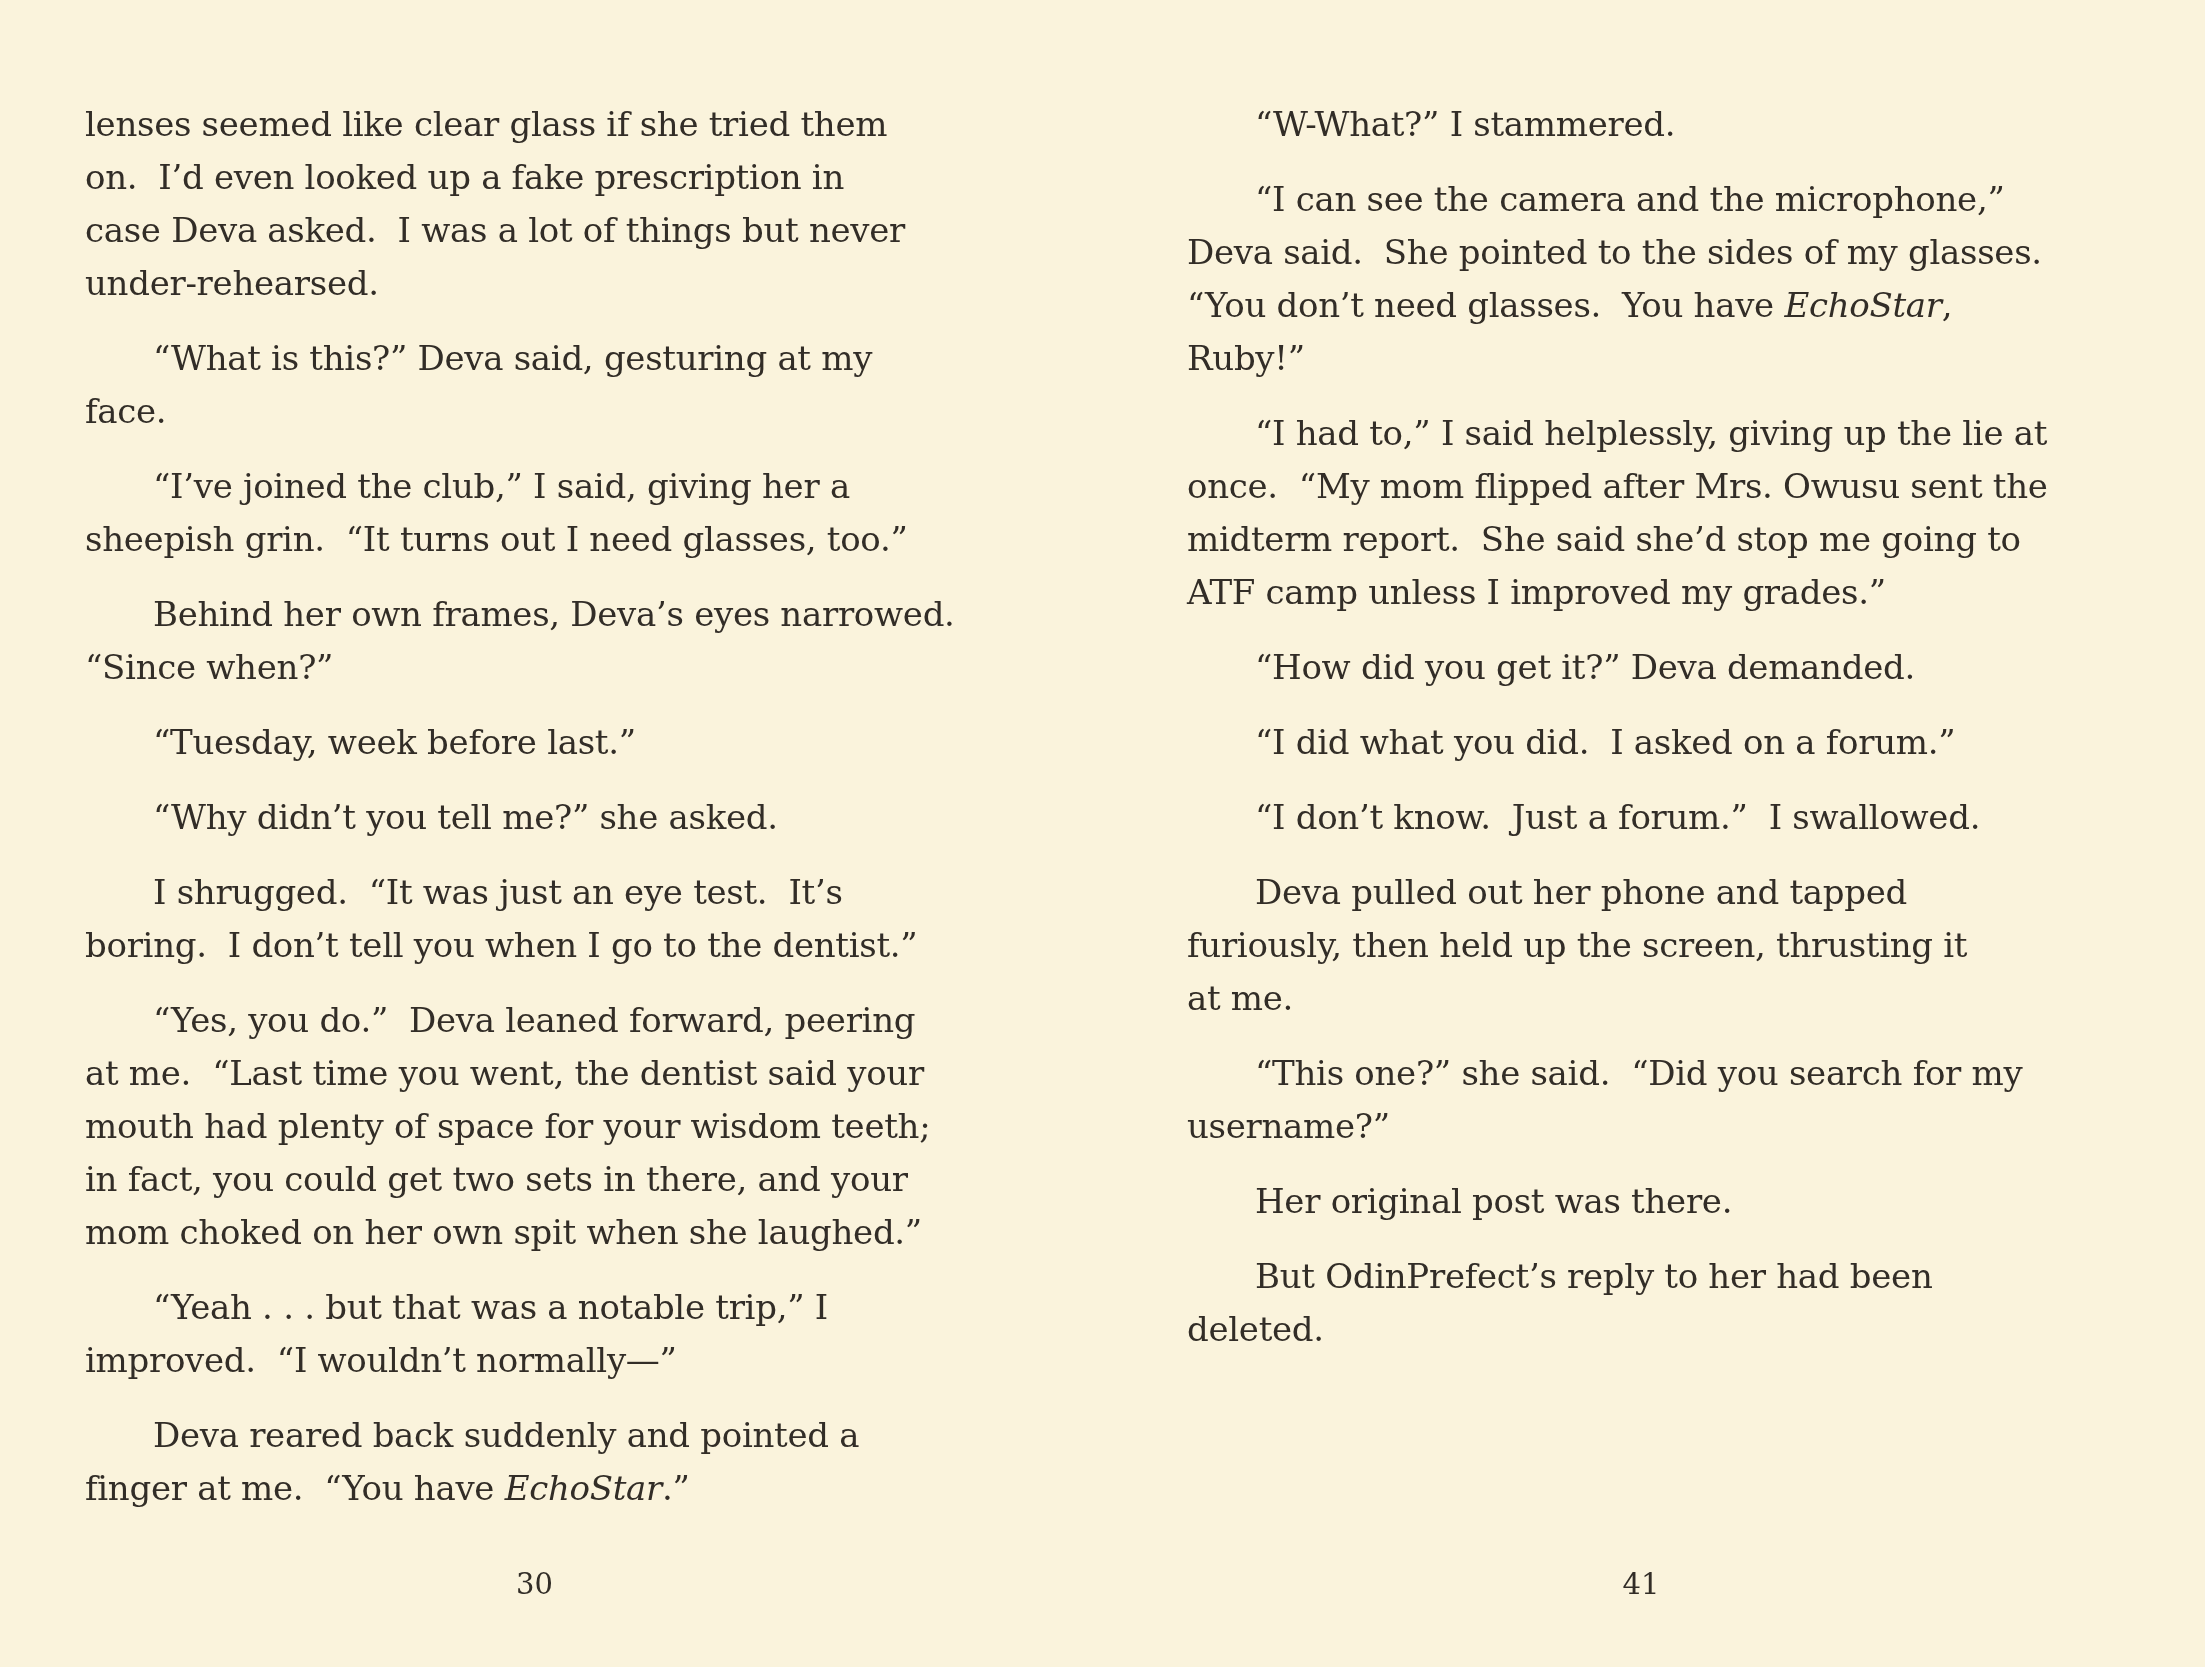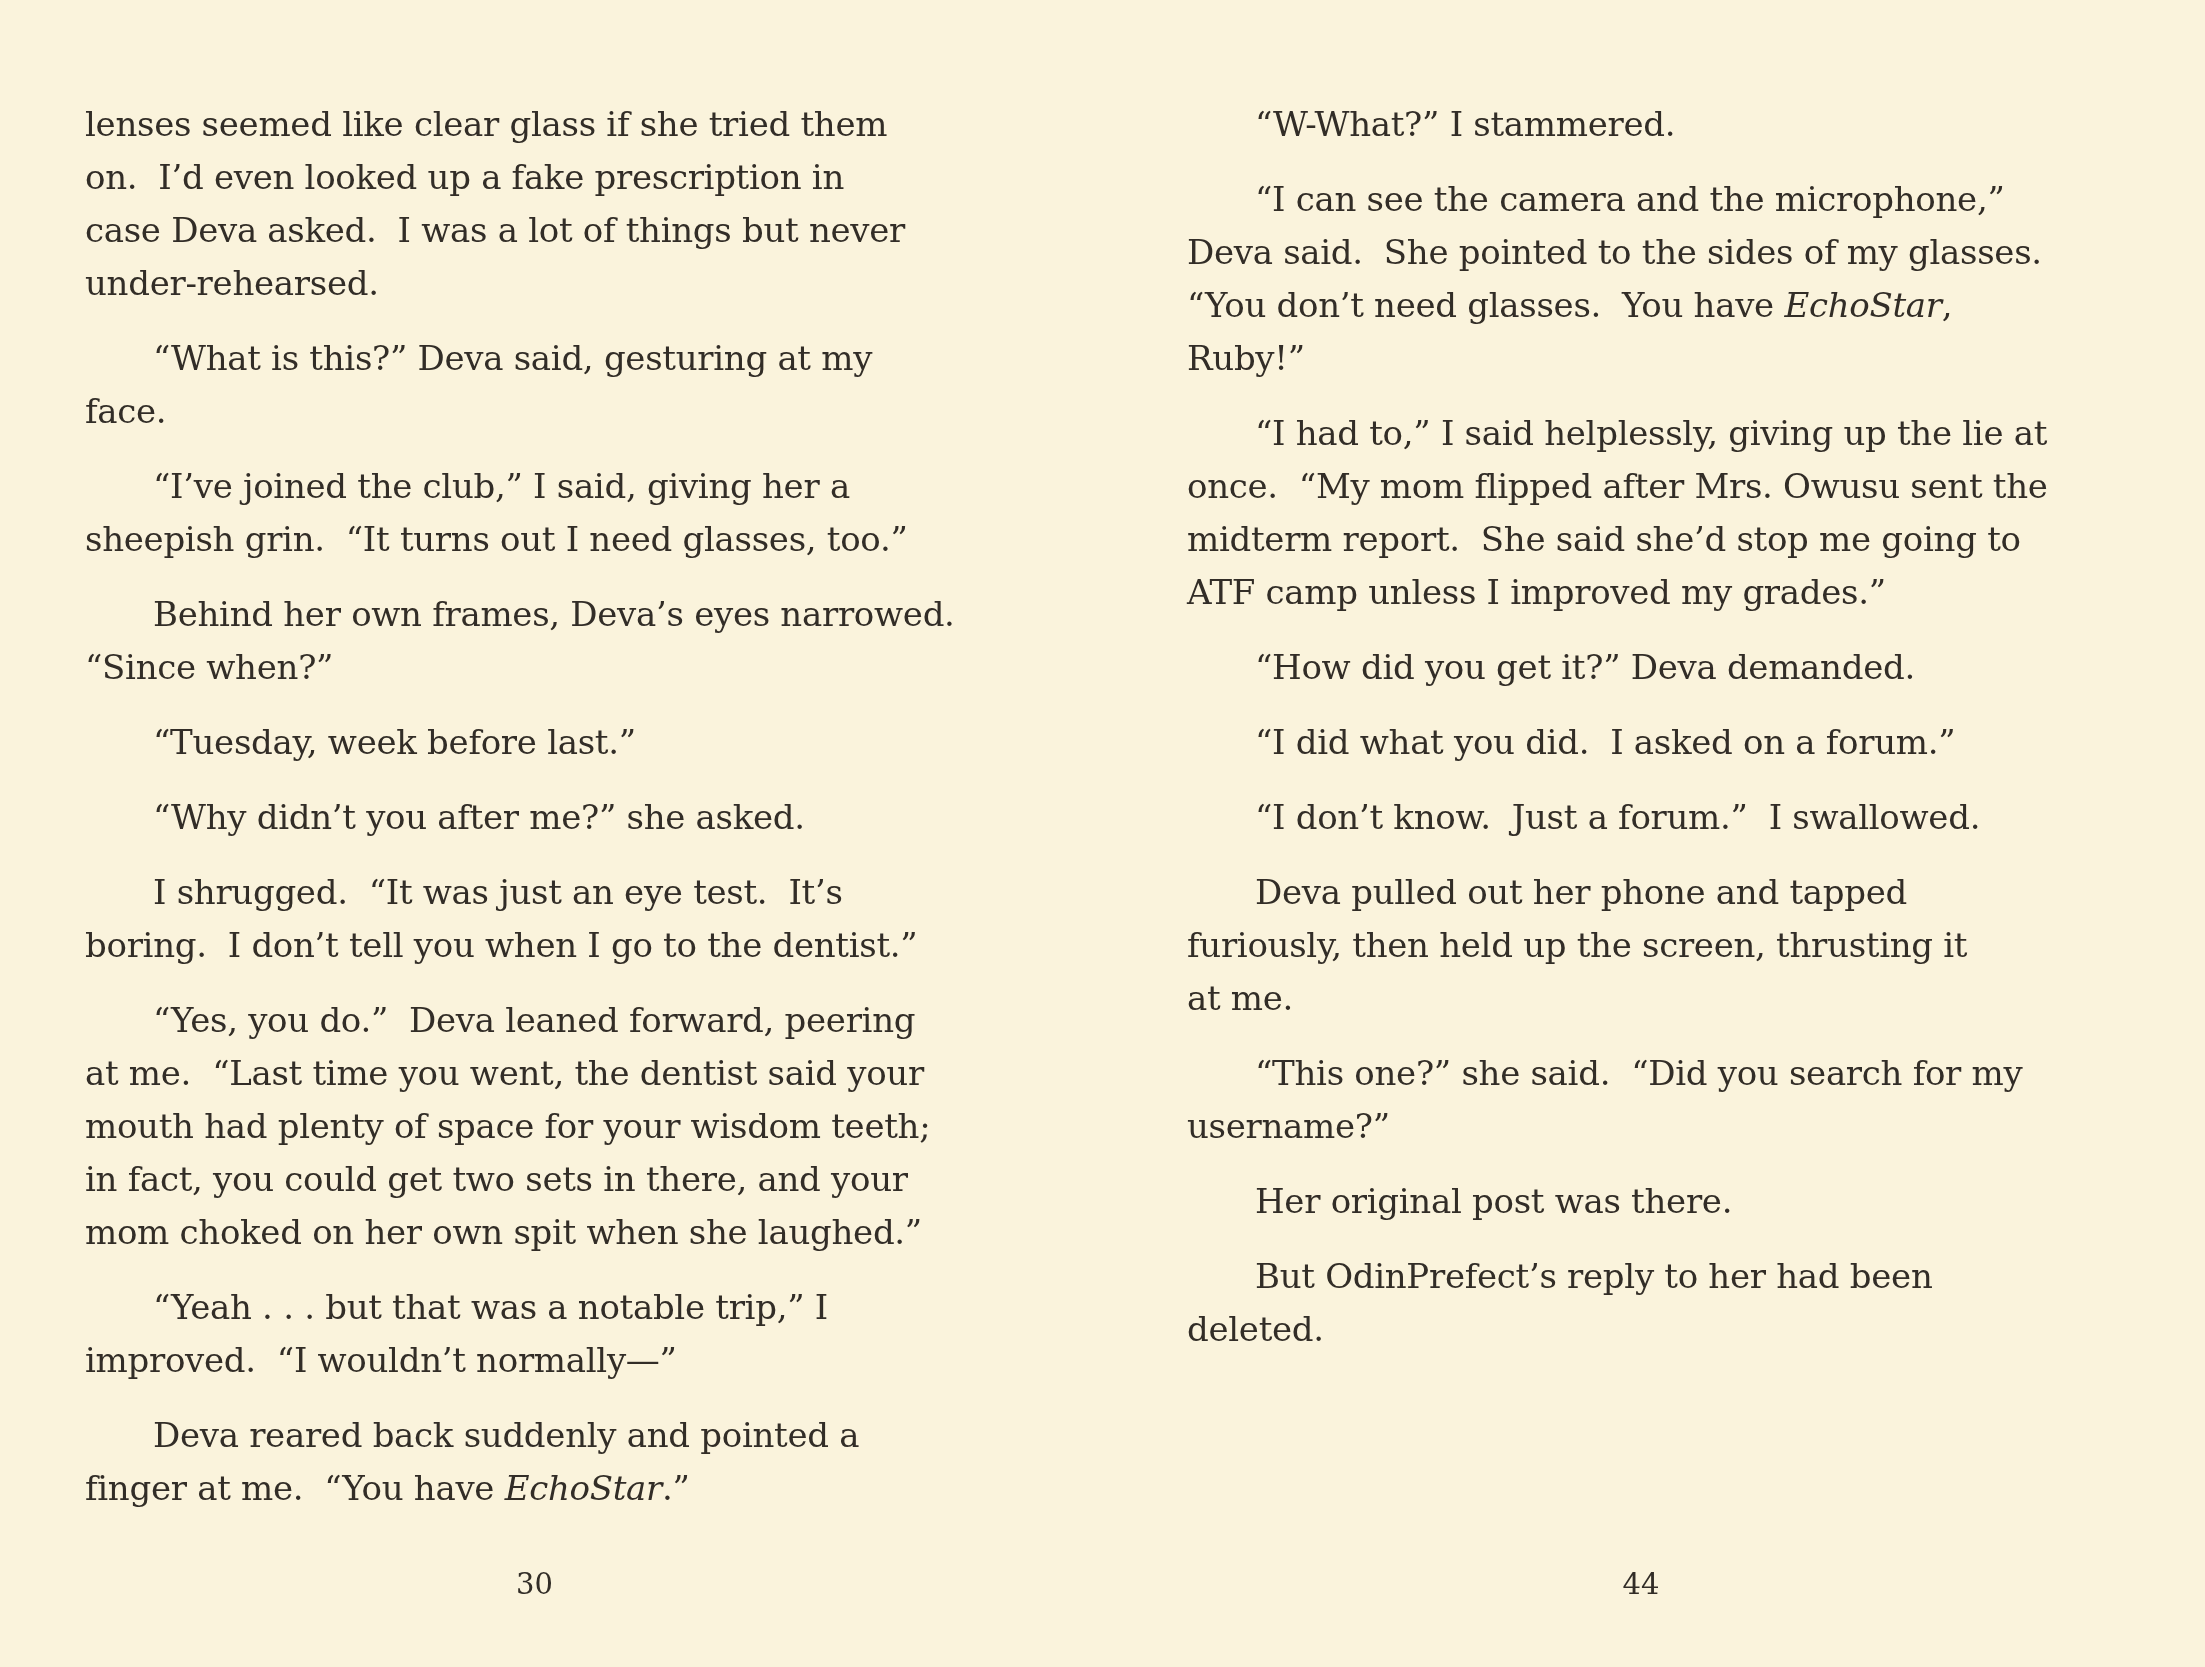--- a/index.html
+++ b/index.html
@@ -64,21 +64,21 @@
 on.  I’d even looked up a fake prescription in
 case Deva asked.  I was a lot of things but never
 under-rehearsed.</p>
         <p class="para indent">“What is this?” Deva said, gesturing at my
 face.</p>
         <p class="para indent">“I’ve joined the club,” I said, giving her a
 sheepish grin.  “It turns out I need glasses, too.”</p>
         <p class="para indent">Behind her own frames, Deva’s eyes narrowed.
 “Since when?”</p>
         <p class="para indent">“Tuesday, week before last.”</p>
-        <p class="para indent">“Why didn’t you after me?” she asked.</p>
+        <p class="para indent">“Why didn’t you tell me?” she asked.</p>
         <p class="para indent">I shrugged.  “It was just an eye test.  It’s
 boring.  I don’t tell you when I go to the dentist.”</p>
         <p class="para indent">“Yes, you do.”  Deva leaned forward, peering
 at me.  “Last time you went, the dentist said your
 mouth had plenty of space for your wisdom teeth;
 in fact, you could get two sets in there, and your
 mom choked on her own spit when she laughed.”</p>
         <p class="para indent">“Yeah . . . but that was a notable trip,” I
 improved.  “I wouldn’t normally—”</p>
         <p class="para indent">Deva reared back suddenly and pointed a
@@ -103,17 +103,17 @@
         <p class="para indent">“I don’t know.  Just a forum.”  I swallowed.</p>
         <p class="para indent">Deva pulled out her phone and tapped
 furiously, then held up the screen, thrusting it
 at me.</p>
         <p class="para indent">“This one?” she said.  “Did you search for my
 username?”</p>
         <p class="para indent">Her original post was there.</p>
         <p class="para indent">But OdinPrefect’s reply to her had been
 deleted.</p>
       </div>
-    <div class="page-number">44</div>
+    <div class="page-number">41</div>
   </div>
 
 </div>
 
 
 </body></html>

